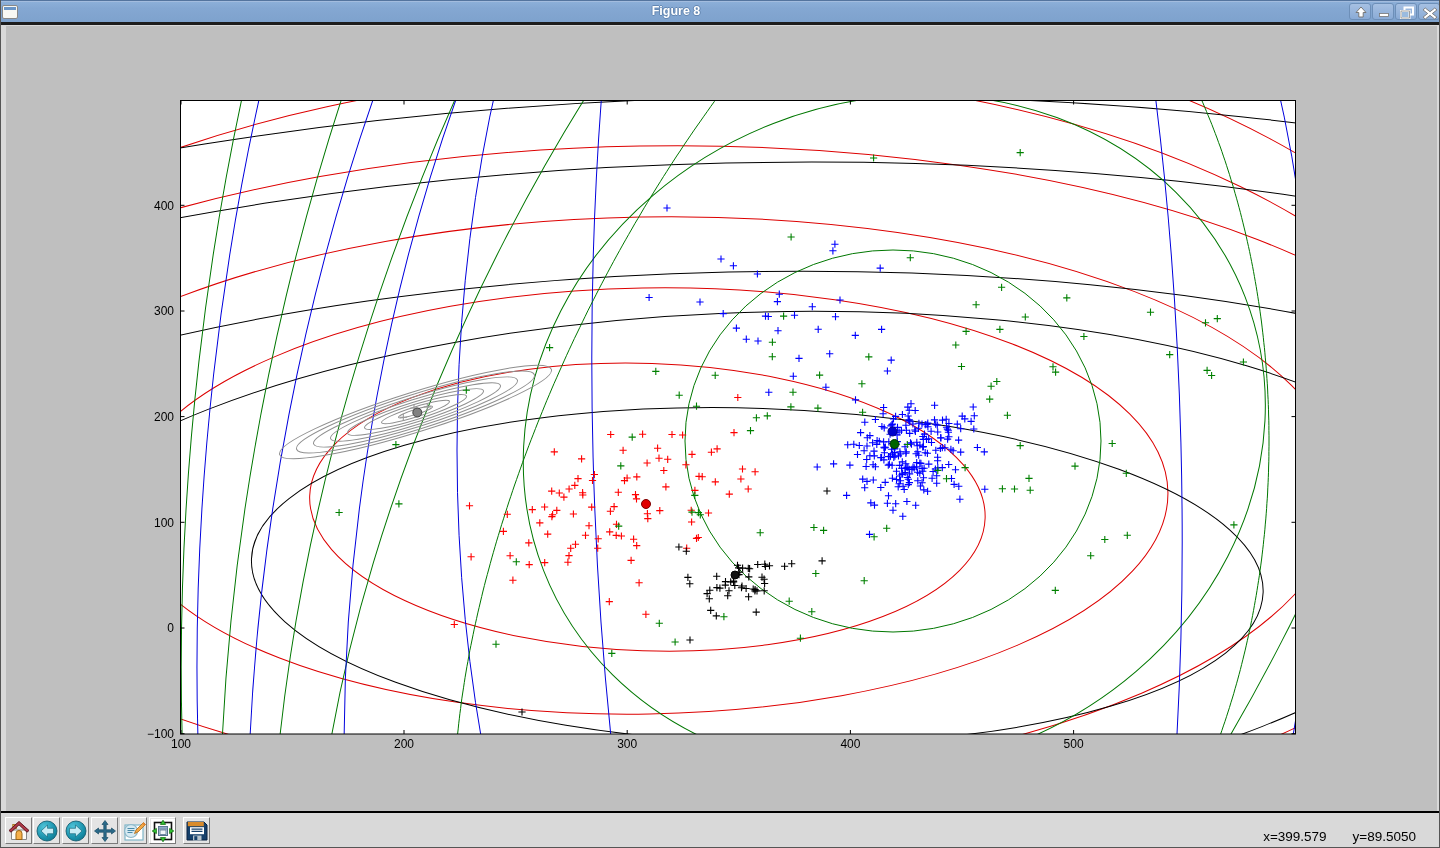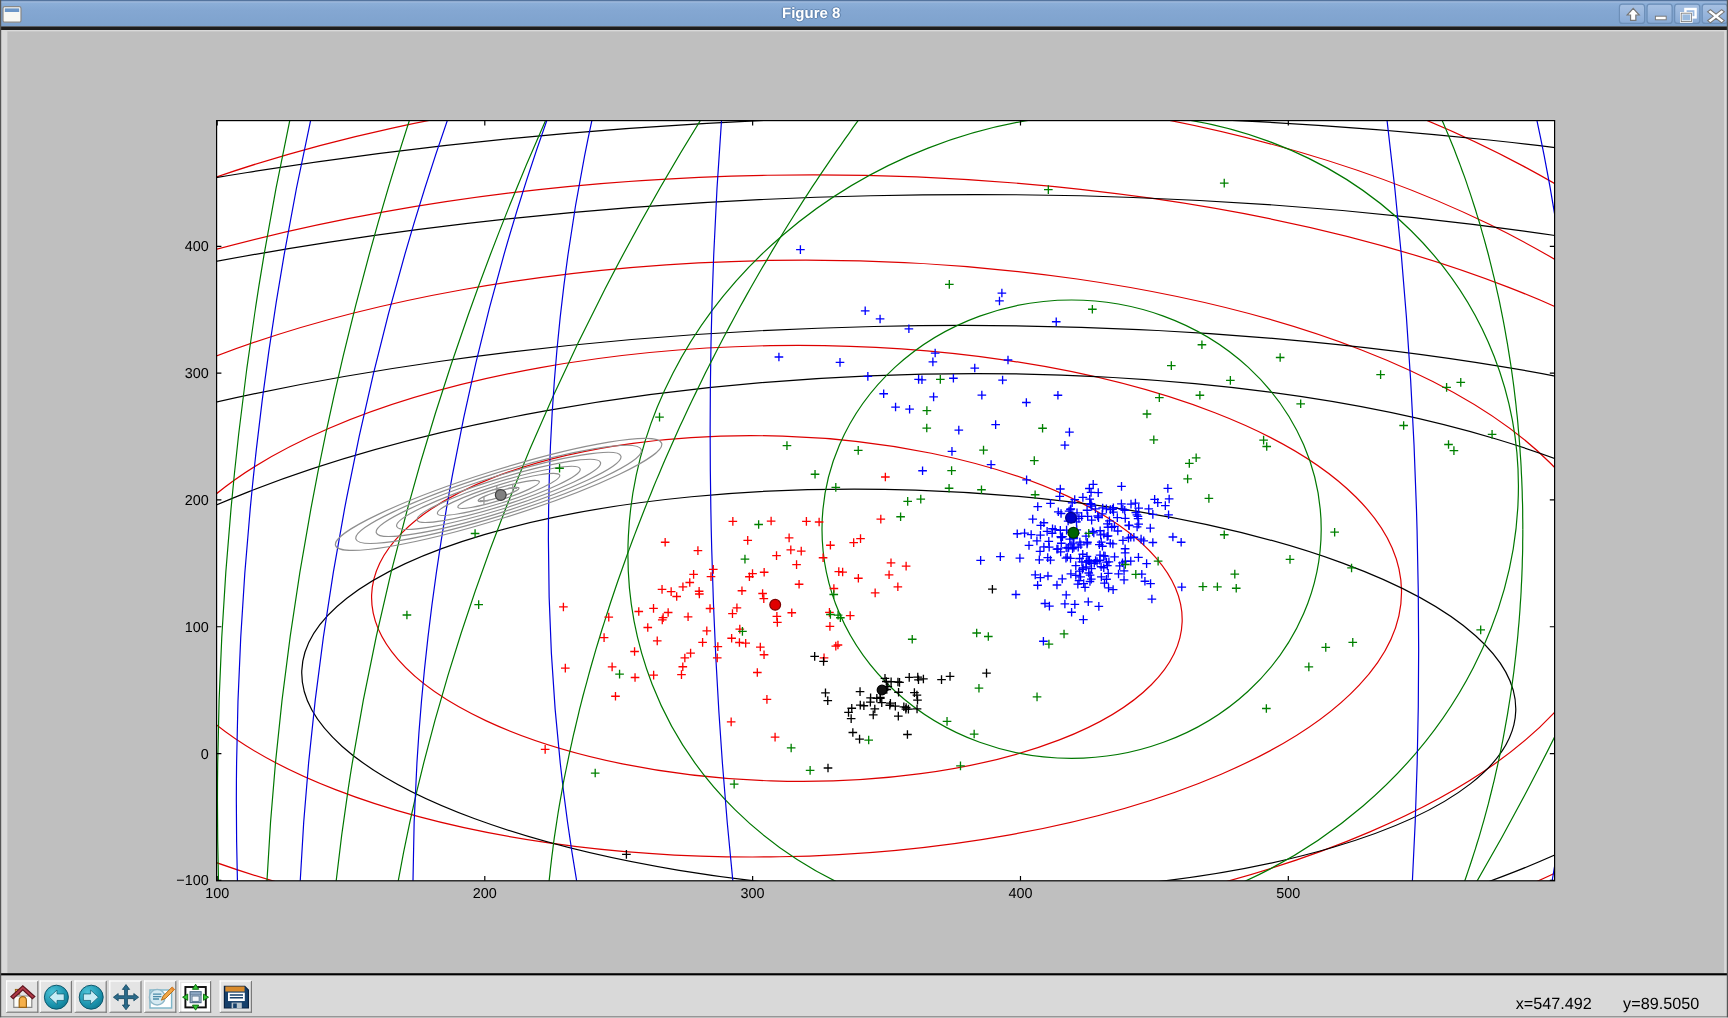--- a/index.html
+++ b/index.html
@@ -690,15 +690,15 @@
       <div class="tbtn" style="left:183px">
         <svg width="24" height="24" viewBox="0 0 24 24">
 <path d="M2 3 h17 l3 3 v15 h-20 z" fill="#16406b" stroke="#0a2342" stroke-width="1"></path>
 <path d="M2.8 3 h16 v4.2 h-16 z" fill="#d98b2c"></path>
 <rect x="5" y="8.2" width="14" height="7" fill="#ffffff"></rect>
 <path d="M6.5 10.2 h11 M6.5 12.4 h11" stroke="#16406b" stroke-width="1.3"></path>
 <rect x="8" y="16.5" width="8.5" height="5" fill="#b8c4cc"></rect>
 <rect x="9.3" y="17.2" width="3" height="3.8" fill="#16406b"></rect>
 </svg>
       </div>
-    <div id="status"><span>x=547.492</span><span style="margin-left:26px">y=89.5050</span></div>
+    <div id="status"><span>x=399.579</span><span style="margin-left:26px">y=89.5050</span></div>
   </div>
   <div id="winborder"></div>
 </div>
 </body></html>

